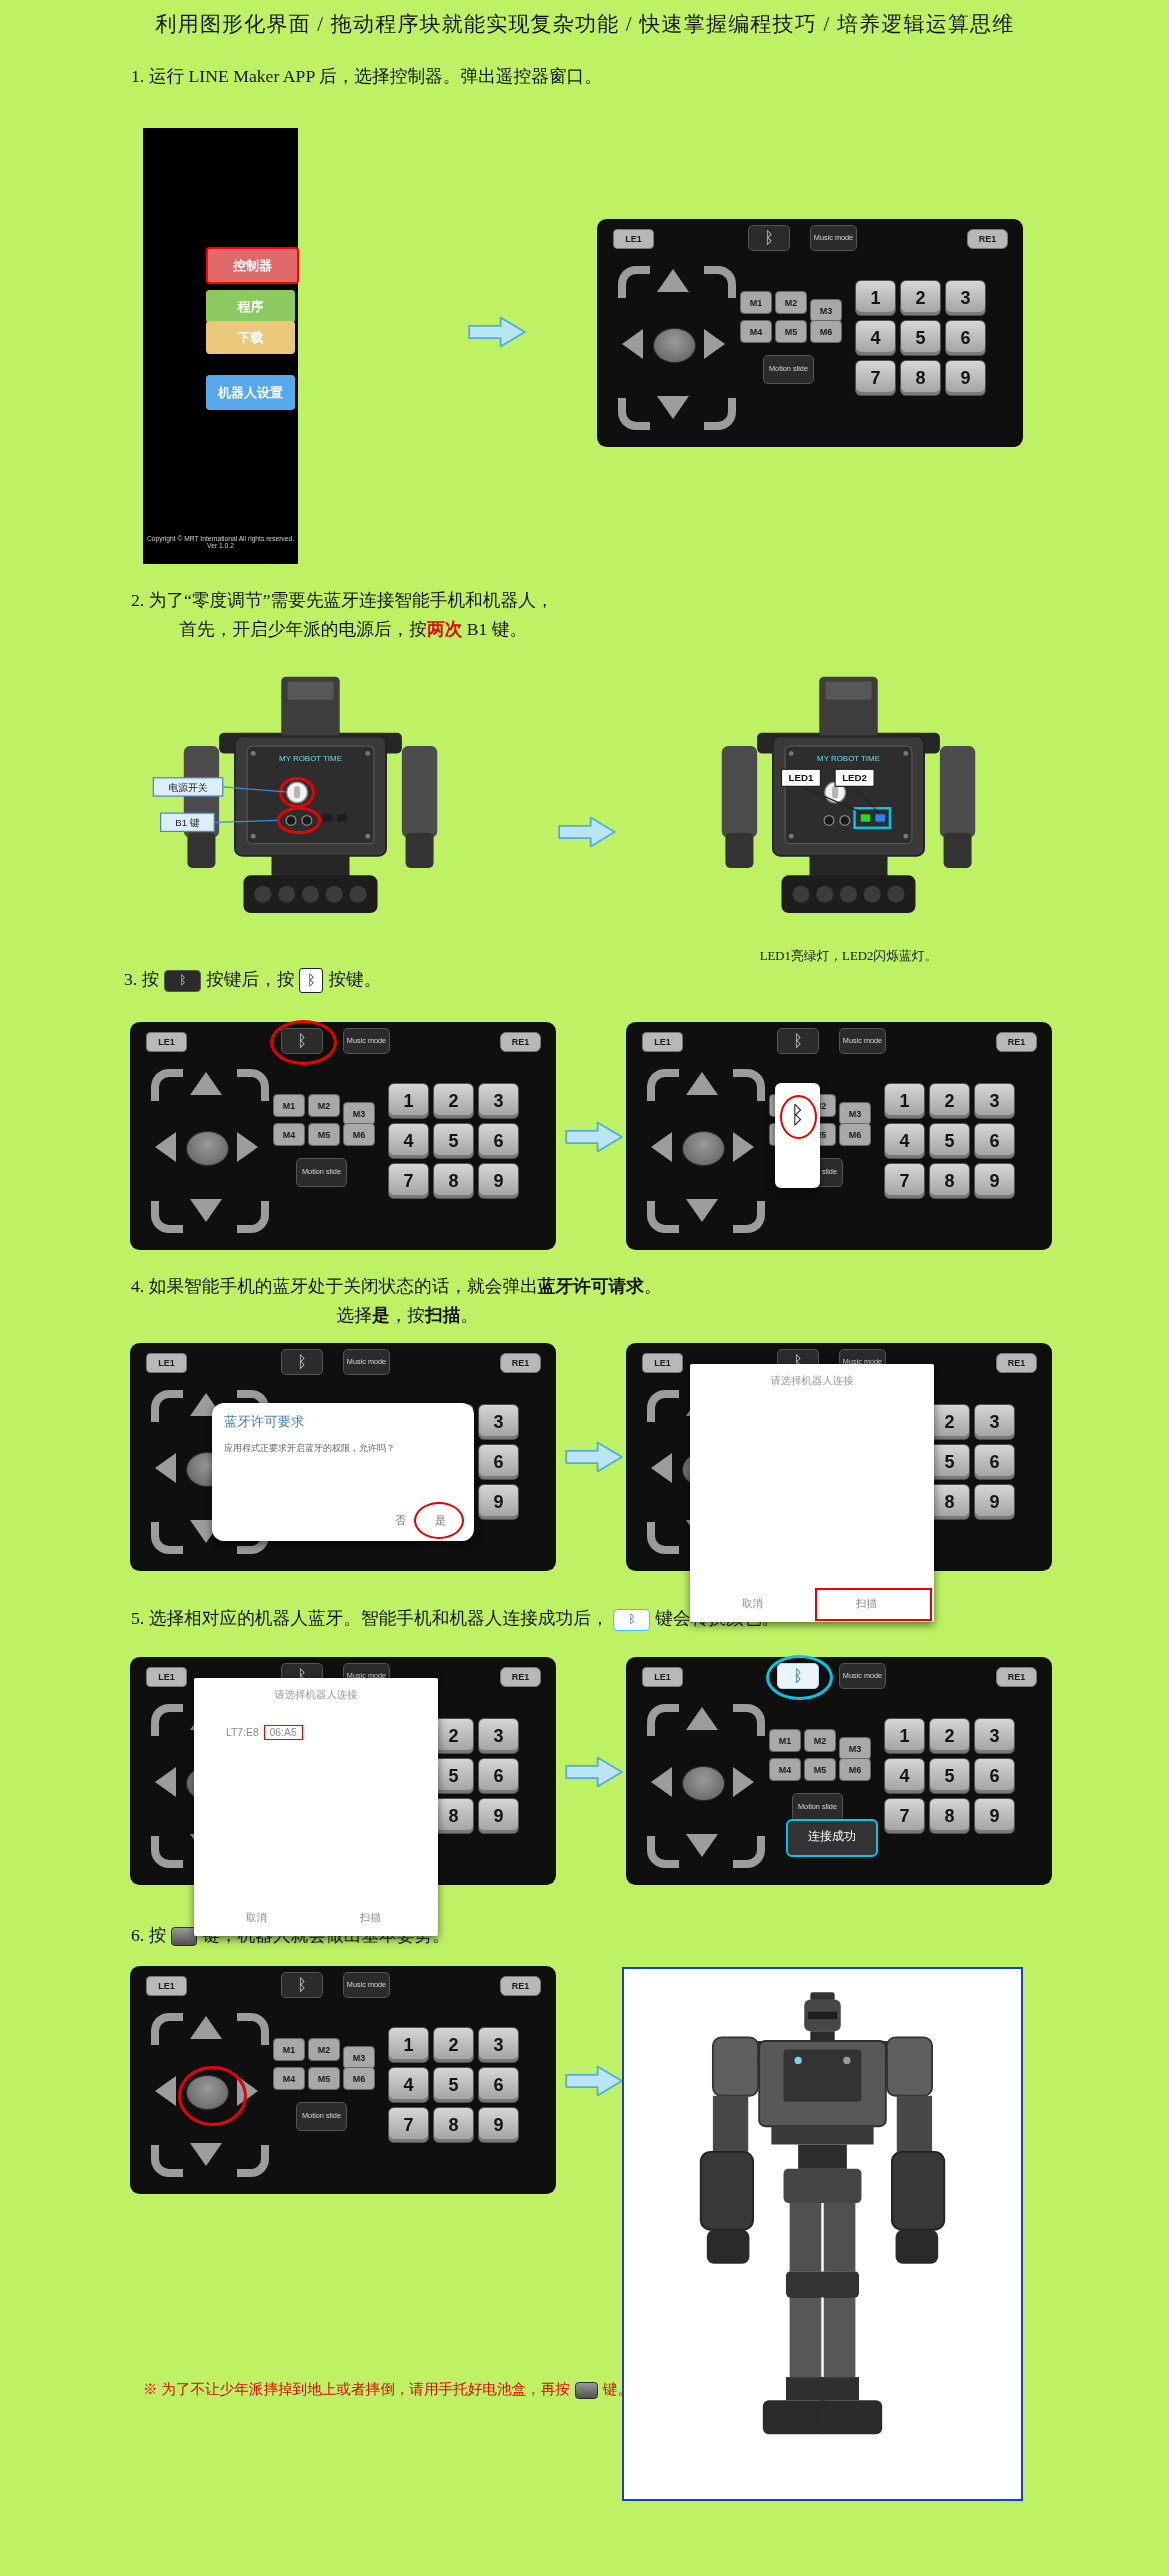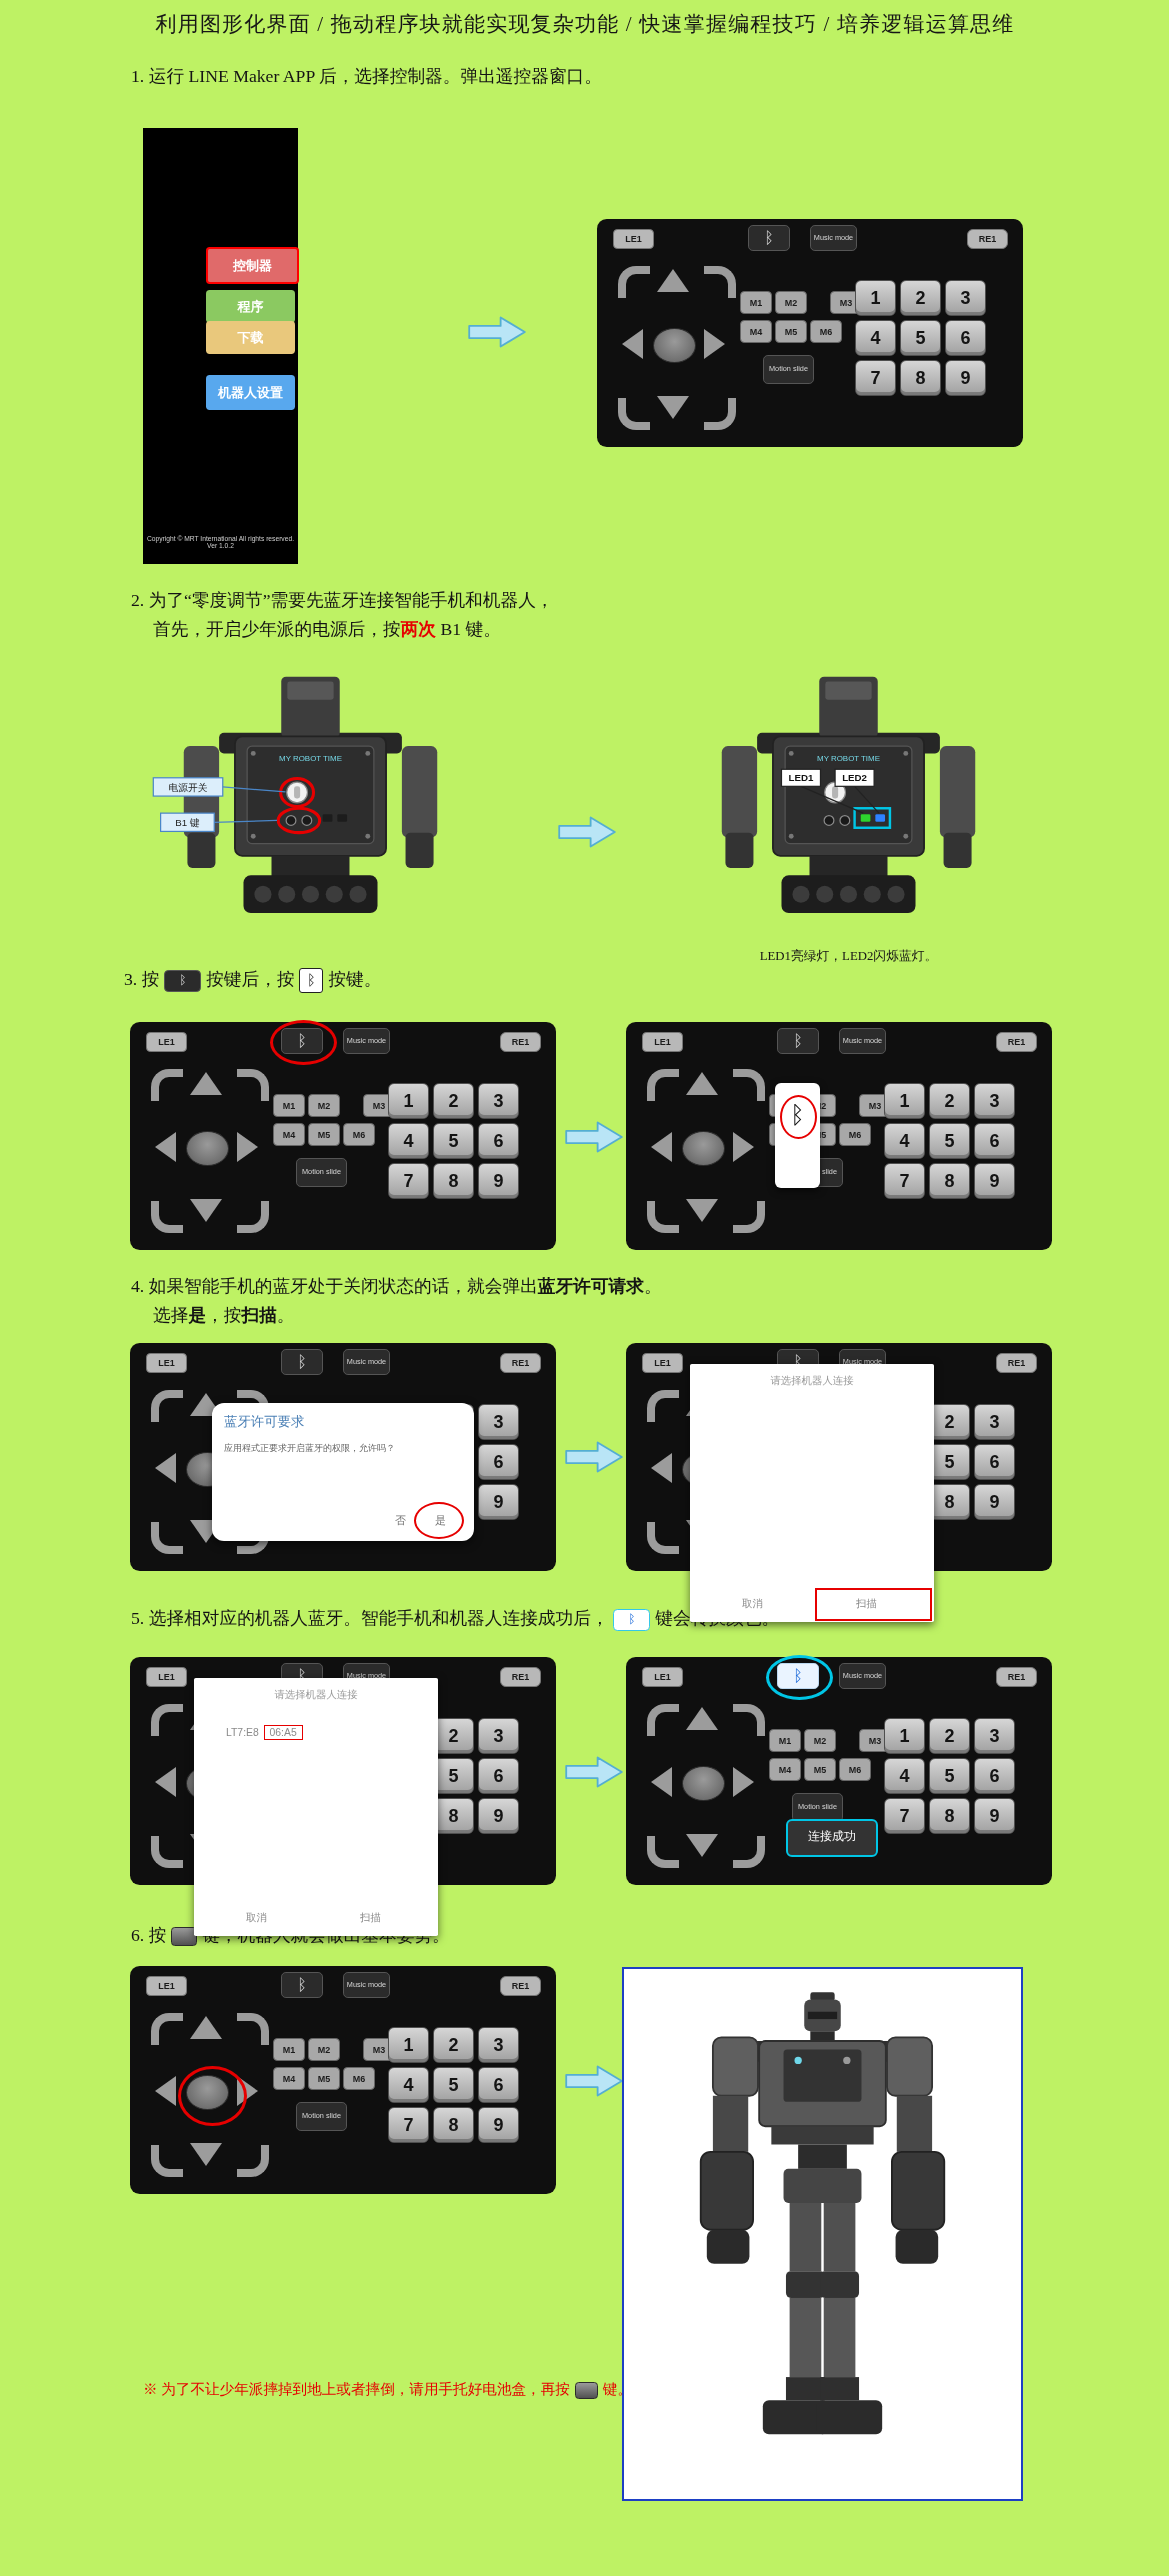--- a/index.html
+++ b/index.html
@@ -3,21 +3,21 @@
 <meta charset="utf-8">
 <style>
   html,body{margin:0;padding:0;background:#fff;}
   #page{position:relative;width:1170px;height:2576px;background:#bef264;overflow:hidden;
         font-family:"Liberation Serif",serif;color:#111;padding-left:16px;}
 
   
   #page-title{position:absolute;left:0;top:9.7px;width:1170px;text-align:center;
               font-size:21px;letter-spacing:1.2px;color:#161616;}
   .step{position:absolute;font-size:17.7px;line-height:1.62;color:#141414;white-space:nowrap;}
-  .indent{margin-left:22px;}
+  .indent{margin-left:22px;text-align:center;}
   .b{font-weight:bold;}
   .r{color:#e60000;font-weight:bold;}
   #footer-note{position:absolute;left:143px;top:2380px;font-size:14.6px;color:#e60000;white-space:nowrap;}
 
   
   .ic{display:inline-flex;align-items:center;justify-content:center;vertical-align:middle;
       margin:0 4.9px;font-family:"Liberation Sans",sans-serif;}
   .ic-btdark{width:35px;height:19.5px;background:#2b2b2b;border:1.2px solid #555;border-radius:4.3px;
              color:#ddd;font-size:12px;}
   .ic-btwhite{width:22px;height:23px;background:#fff;border:1.2px solid #222;border-radius:3px;
@@ -53,21 +53,21 @@
   .le1{left:16px;top:9.7px;}
   .re1{left:370px;top:9.7px;border-radius:6px;}
   .darkbtn{background:#2b2b2b;border:1.2px solid #555;border-radius:4.9px;color:#d6d6d6;
            display:flex;flex-direction:column;align-items:center;justify-content:center;text-align:center;}
   .bt-btn{left:151px;top:6px;width:40px;height:24px;}
   .bt-btn .glyph{font-size:16px;line-height:1;}
   .music-btn{left:213px;top:6px;width:45px;height:24px;font-size:7.3px;line-height:1.15;}
   .motion-btn{left:166px;top:136px;width:49px;height:27px;font-size:7.3px;line-height:1.15;}
   .mbtn{width:30px;height:21px;background:#a8a8a8;border:1.2px solid #666;border-radius:4.3px;
         color:#1c1c1c;font-weight:bold;font-size:9px;display:flex;align-items:center;justify-content:center;}
-  .m1{left:143px;top:72px;} .m2{left:178px;top:72px;} .m3{left:213px;top:72px;margin-left:20px;}
+  .m1{left:143px;top:72px;} .m2{left:178px;top:72px;} .m3{left:213px;top:80px;}
   .m4{left:143px;top:101px;} .m5{left:178px;top:101px;} .m6{left:213px;top:101px;}
   .key{width:39px;height:34px;background:linear-gradient(180deg,#d6d6d6,#a0a0a0);
        border:1.2px solid #4f4f4f;border-radius:6px;color:#141414;font-weight:bold;font-size:18px;
        display:flex;align-items:center;justify-content:center;box-shadow:inset 0 -3px 0 rgba(0,0,0,.25);}
   .k1{left:258px;top:61px;} .k2{left:303px;top:61px;} .k3{left:348px;top:61px;}
   .k4{left:258px;top:101px;} .k5{left:303px;top:101px;} .k6{left:348px;top:101px;}
   .k7{left:258px;top:141px;} .k8{left:303px;top:141px;} .k9{left:348px;top:141px;}
   .dpad{left:16px;top:38px;width:121px;height:174px;}
   .dpad>div{position:absolute;}
   .chev{width:24px;height:24px;border-left:8px solid #9c9c9c;border-top:8px solid #9c9c9c;

